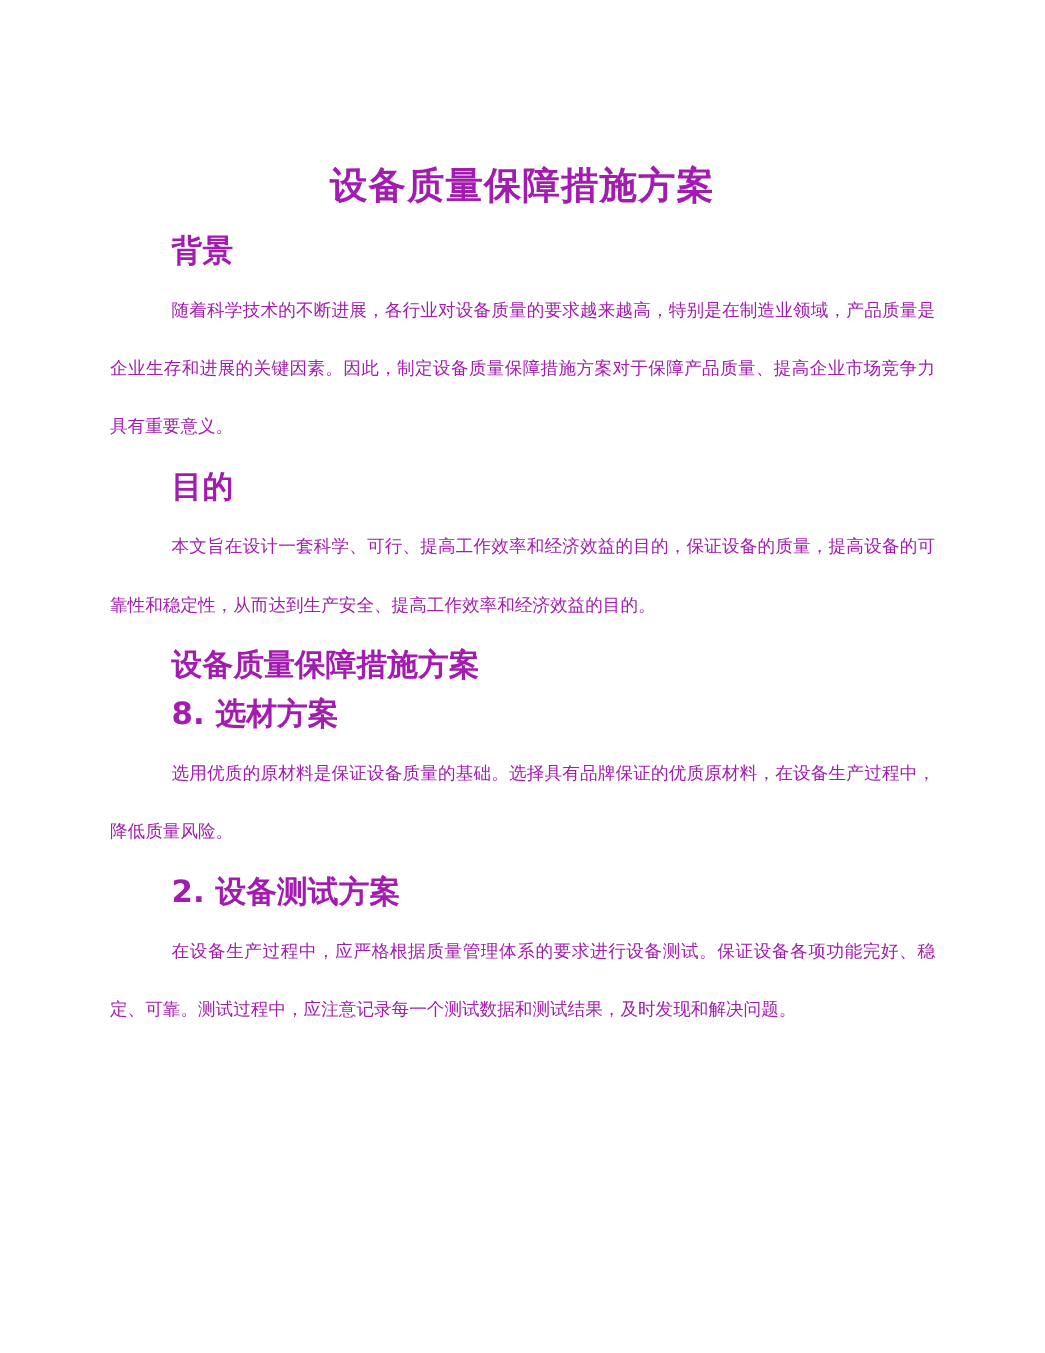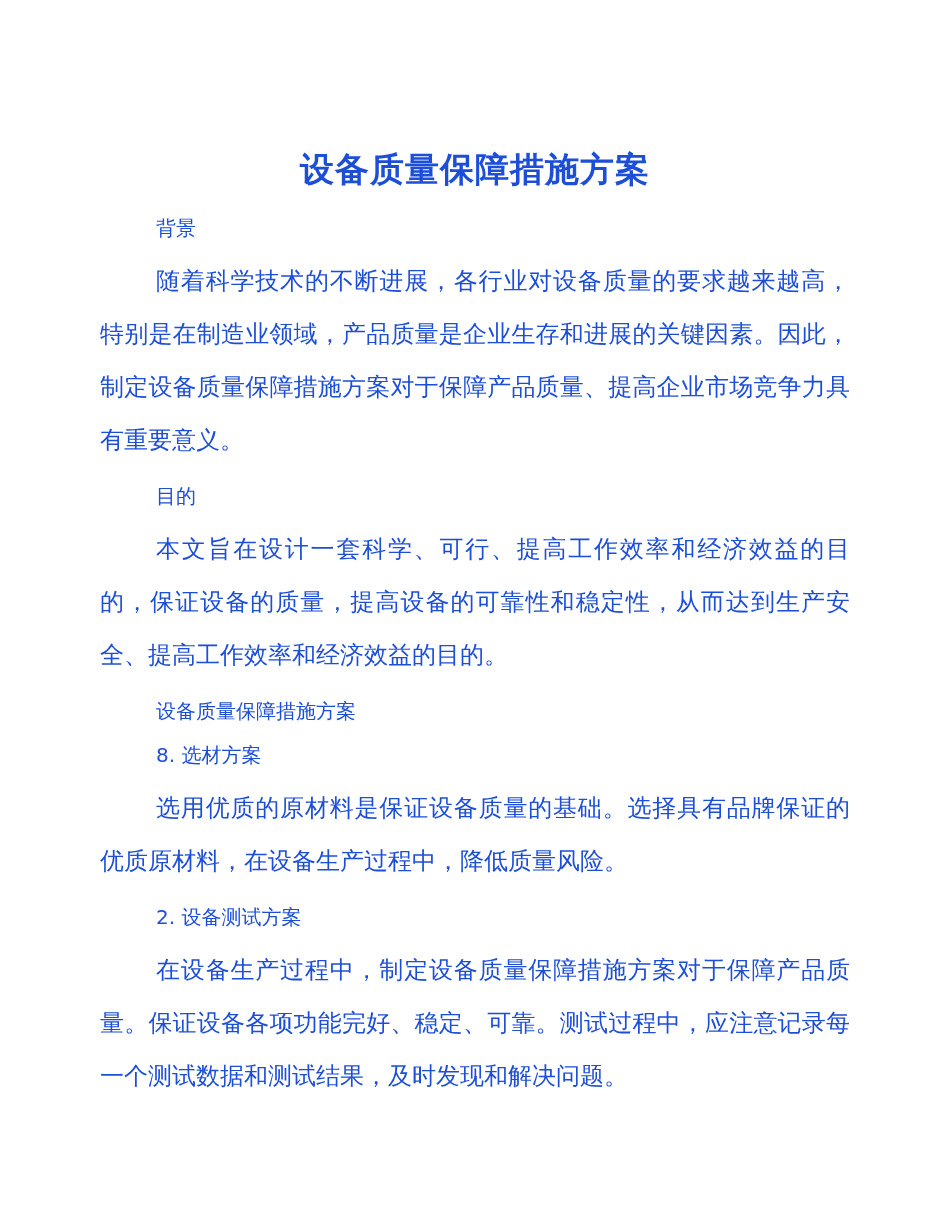--- a/index.html
+++ b/index.html
@@ -7,50 +7,50 @@
     margin: 0;
     padding: 0;
     background: #ffffff;
   }
   .page {
     position: relative;
     width: 950px;
     height: 1230px;
     margin: 0 auto;
     background: #ffffff;
-    color: #1d4ed8;
+    color: #a21caf;
     font-family: "DejaVu Sans", "Liberation Sans", sans-serif;
     overflow: hidden;
   }
   .content {
     padding: 0 100px;
   }
   .doc-title {
     margin: 0;
     padding-top: 148px;
     font-size: 34px;
     line-height: 42px;
     font-weight: 700;
     text-align: center;
     letter-spacing: 1px;
   }
   .sec { display: contents; }
   .sec-heading {
     margin: 14px 0 0 0;
     padding-left: 56px;
-    font-size: 20px;
+    font-size: 28px;
     line-height: 30px;
-    font-weight: 400;
+    font-weight: 700;
   }
   .sec-heading.first {
     margin-top: 23px;
   }
   .para {
     margin: 12px 0 0 0;
-    font-size: 24px;
+    font-size: 16px;
     line-height: 53px;
     text-align: justify;
     text-indent: 56px;
     word-break: break-all;
   }
 </style>
 </head>
 <body>
 
 <div class="page">
@@ -72,17 +72,17 @@
       <h2 class="sec-heading">设备质量保障措施方案</h2>
     </section>
 
     <section class="sec">
       <h2 class="sec-heading">8. 选材方案</h2>
       <p class="para">选用优质的原材料是保证设备质量的基础。选择具有品牌保证的优质原材料，在设备生产过程中，降低质量风险。</p>
     </section>
 
     <section class="sec">
       <h2 class="sec-heading">2. 设备测试方案</h2>
-      <p class="para">在设备生产过程中，制定设备质量保障措施方案对于保障产品质量。保证设备各项功能完好、稳定、可靠。测试过程中，应注意记录每一个测试数据和测试结果，及时发现和解决问题。</p>
+      <p class="para">在设备生产过程中，应严格根据质量管理体系的要求进行设备测试。保证设备各项功能完好、稳定、可靠。测试过程中，应注意记录每一个测试数据和测试结果，及时发现和解决问题。</p>
     </section>
 
   </div>
 </div>
 
 </body></html>

